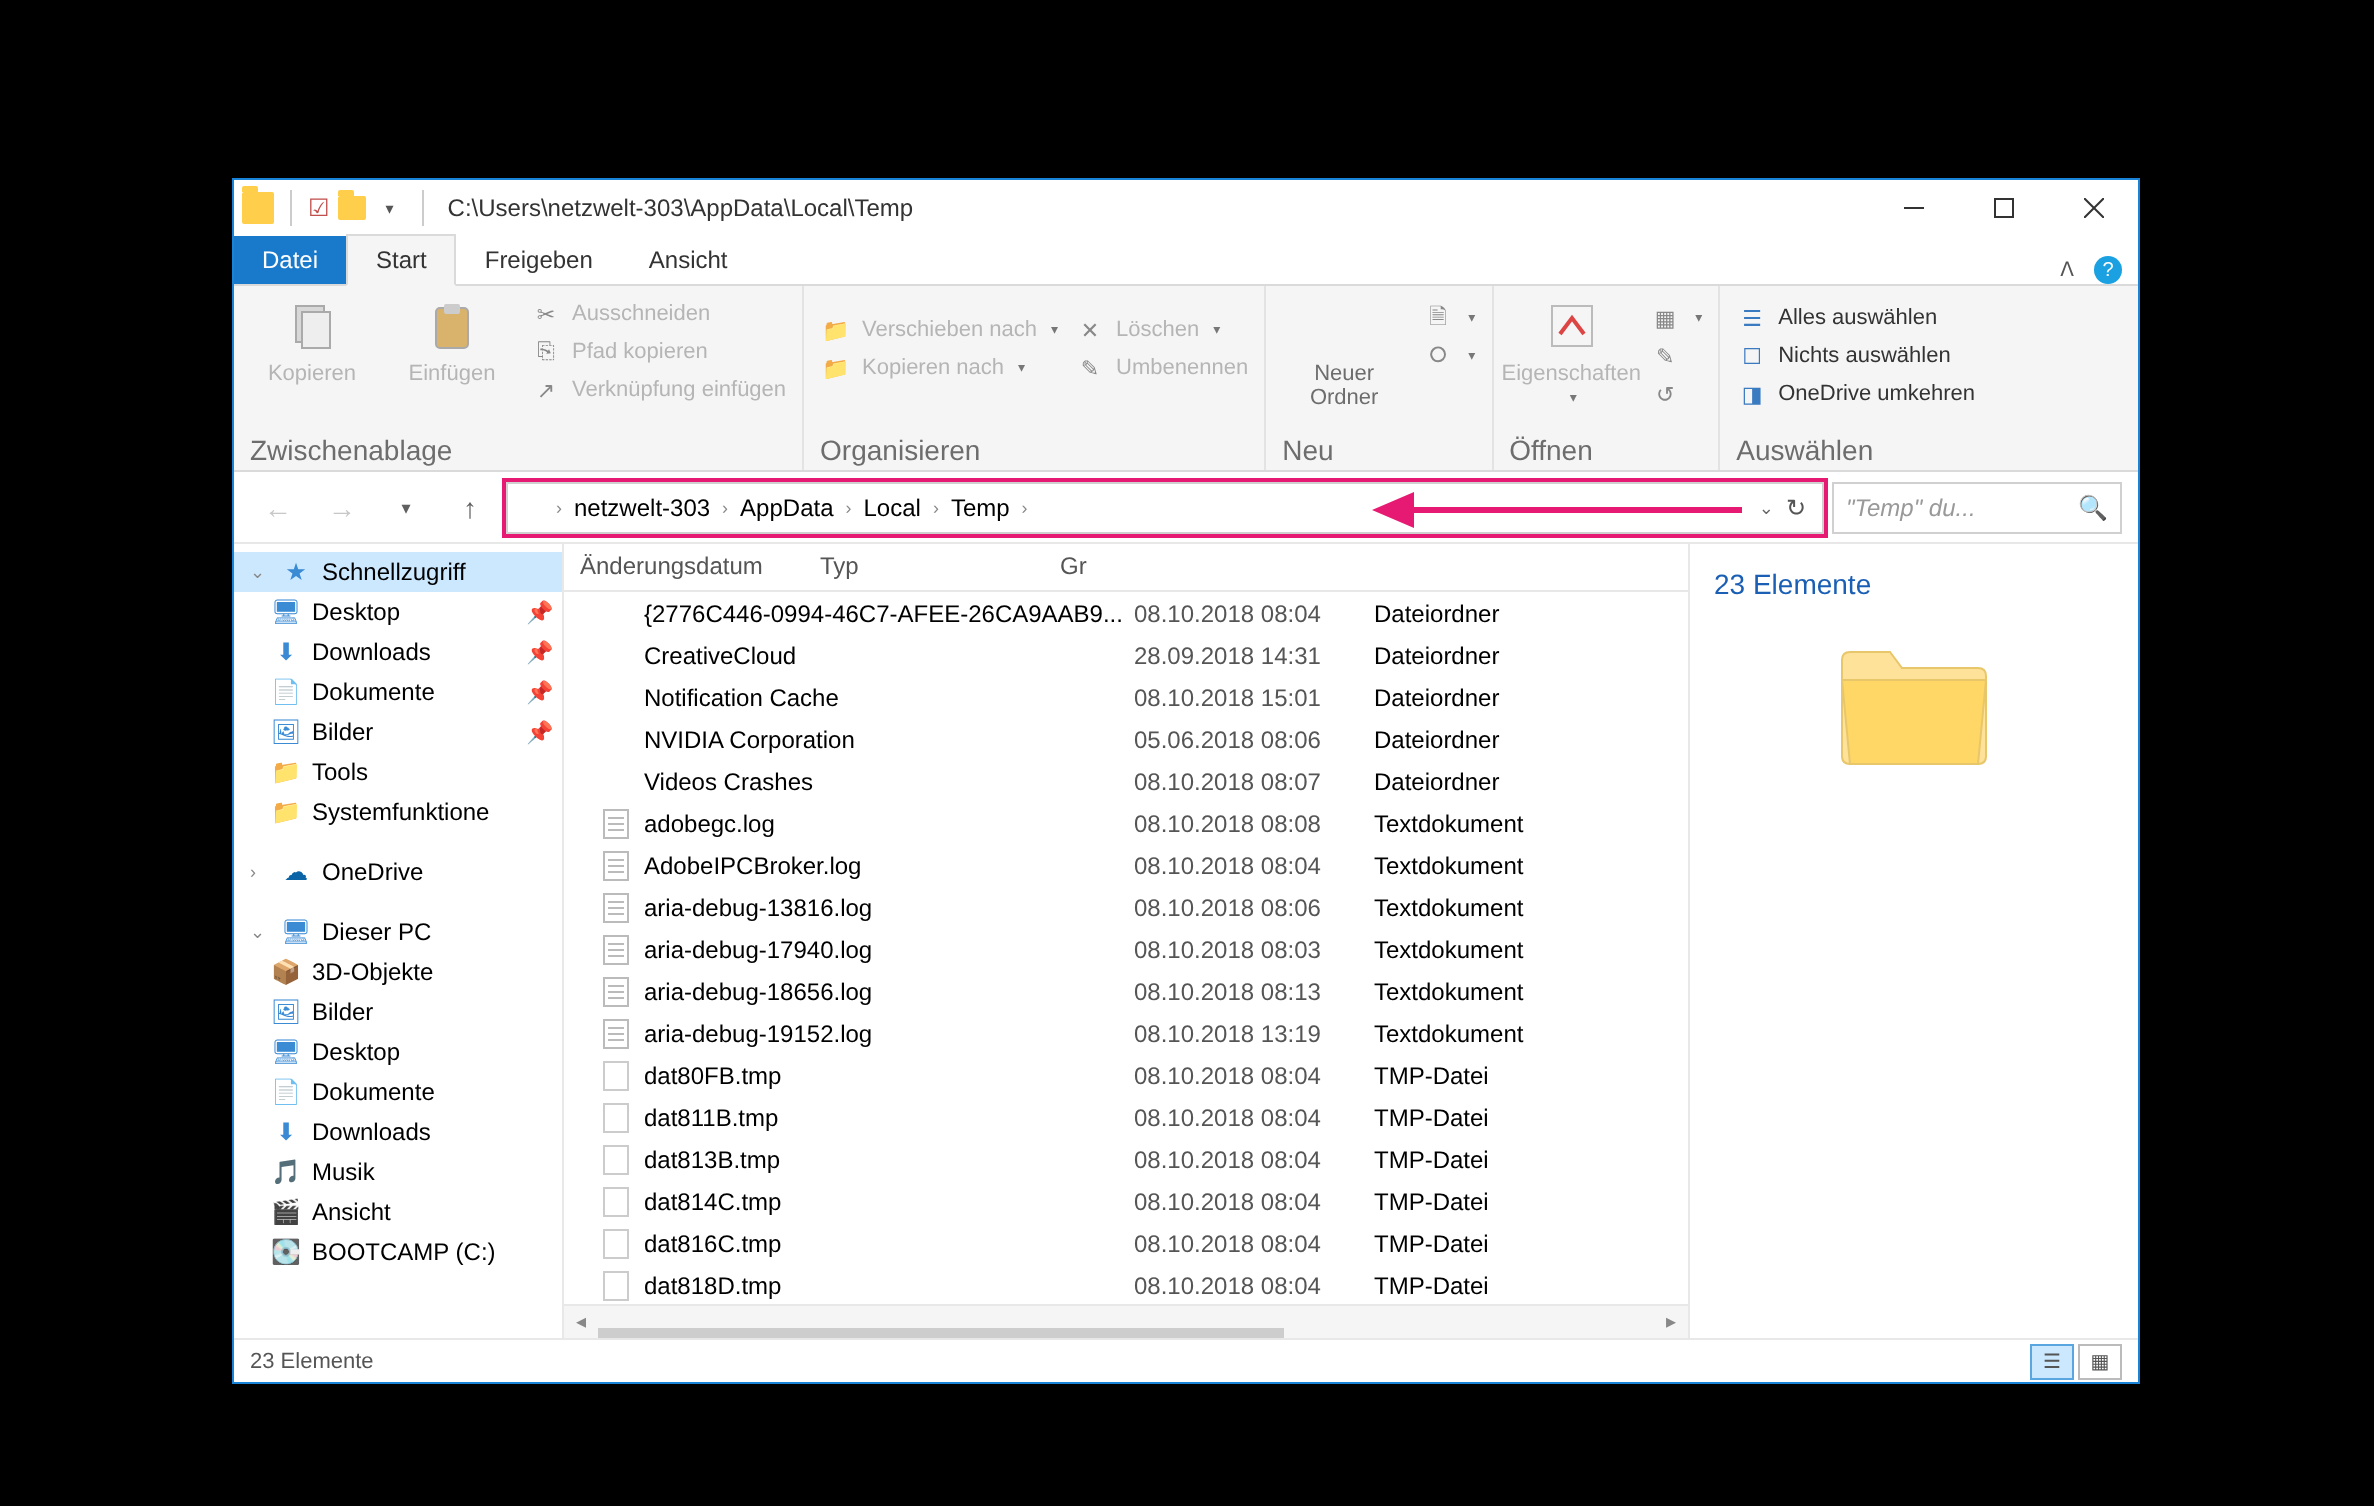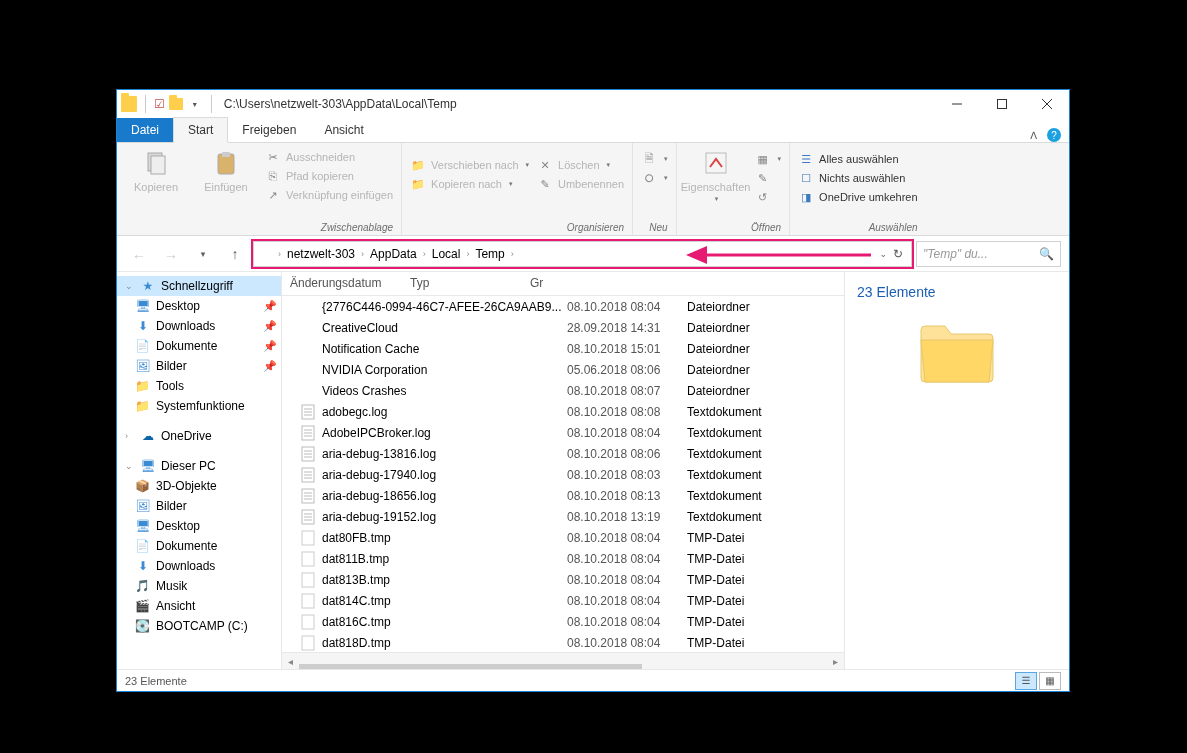--- a/index.html
+++ b/index.html
@@ -20,21 +20,21 @@
   .ribbon-tab { padding:5px 14px; cursor:pointer; color:#333; }
   .ribbon-tab.file { background:#1979ca; color:#fff; }
   .ribbon-tab.active { background:#f5f5f5; border:1px solid #dadada; border-bottom:1px solid #f5f5f5; margin-bottom:-1px;}
   .ribbon-right{margin-left:auto;display:flex;align-items:center;padding-right:8px;gap:10px;}
   .ribbon-right .chev{color:#555;font-size:10px;}
   .ribbon-right .help{width:14px;height:14px;border-radius:50%;background:#1ba1e2;color:#fff;font-size:10px;display:flex;align-items:center;justify-content:center;}
   
   .ribbon-body{height:93px;background:#f5f5f5;border-bottom:1px solid #dadada;display:flex;font-size:11px;color:#6d6d6d;}
   .ribbon-group{border-right:1px solid #e3e3e3;display:flex;flex-direction:column;padding:4px 8px 2px;}
   .ribbon-group .grp-content{flex:1;display:flex;align-items:flex-start;gap:8px;}
-  .ribbon-group .grp-label{text-align:right;font-size:10px;color:#6d6d6d;padding-top:2px;font-style:italic;}
+  .ribbon-group .grp-label{text-align:left;font-size:14px;color:#6d6d6d;padding-top:2px;}
   .big-btn{display:flex;flex-direction:column;align-items:center;justify-content:center;width:62px;text-align:center;gap:2px;cursor:pointer;}
   .big-btn .bicon{width:32px;height:32px;display:flex;align-items:center;justify-content:center;}
   .stack{display:flex;flex-direction:column;gap:3px;padding-top:2px;}
   .stack .row{display:flex;align-items:center;gap:5px;white-space:nowrap;}
   .stack .sicon{width:16px;height:16px;display:inline-flex;align-items:center;justify-content:center;color:#888;}
   .dd-arrow{font-size:7px;color:#777;margin-left:2px;}
   .disabled{color:#b5b5b5;}
   
   .navrow{height:35px;display:flex;align-items:center;padding:0 8px;gap:4px;}
   .navbtn{width:28px;height:28px;display:flex;align-items:center;justify-content:center;color:#606060;font-size:14px;}
@@ -196,20 +196,26 @@
               <span class="sicon">✎</span>
               <span>Umbenennen</span>
             </div>
         </div>
       </div>
       <div class="grp-label">Organisieren</div>
     </div>
 
     <div class="ribbon-group">
       <div class="grp-content">
+        <div class="big-btn">
+          <span class="bicon">
+              <span class="folder-icon" style="width:28px;height:22px;"></span>
+            </span>
+          <span>Neuer Ordner</span>
+        </div>
         <div class="stack disabled" style="padding-top:4px;">
           <div class="row">
               <span class="sicon">🗎</span>
               <span class="dd-arrow">▾</span>
             </div>
           <div class="row">
               <span class="sicon">⭘</span>
               <span class="dd-arrow">▾</span>
             </div>
         </div>

